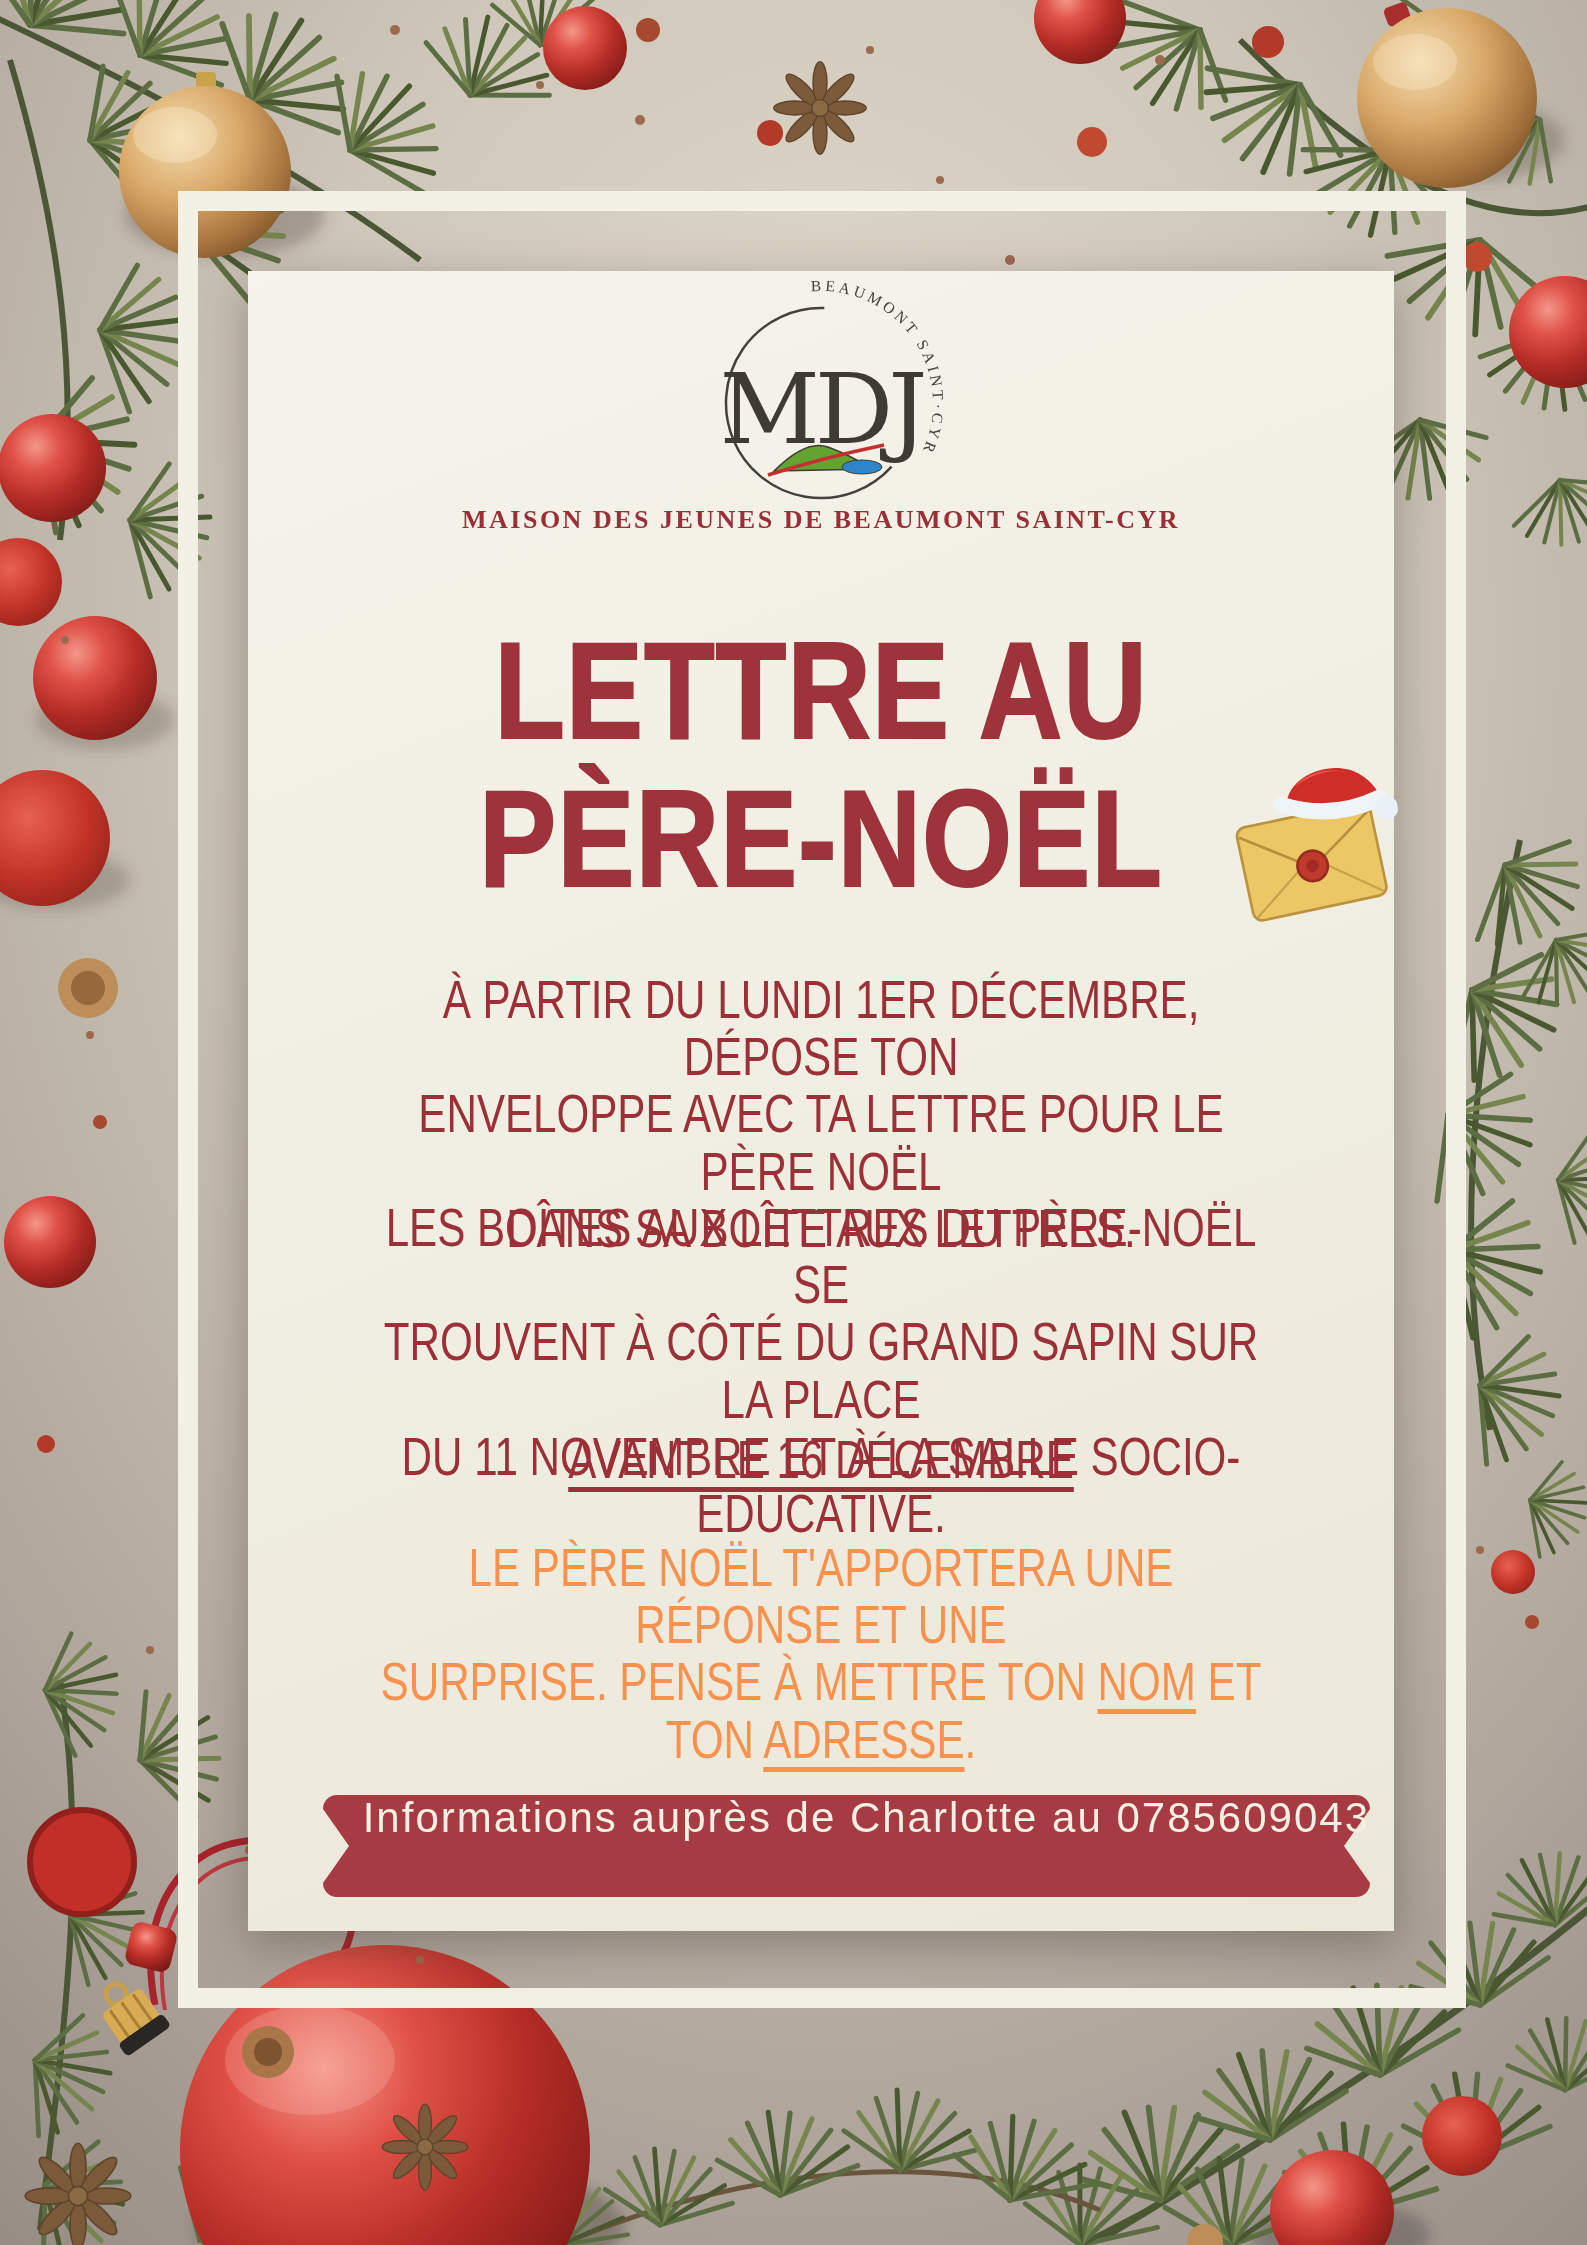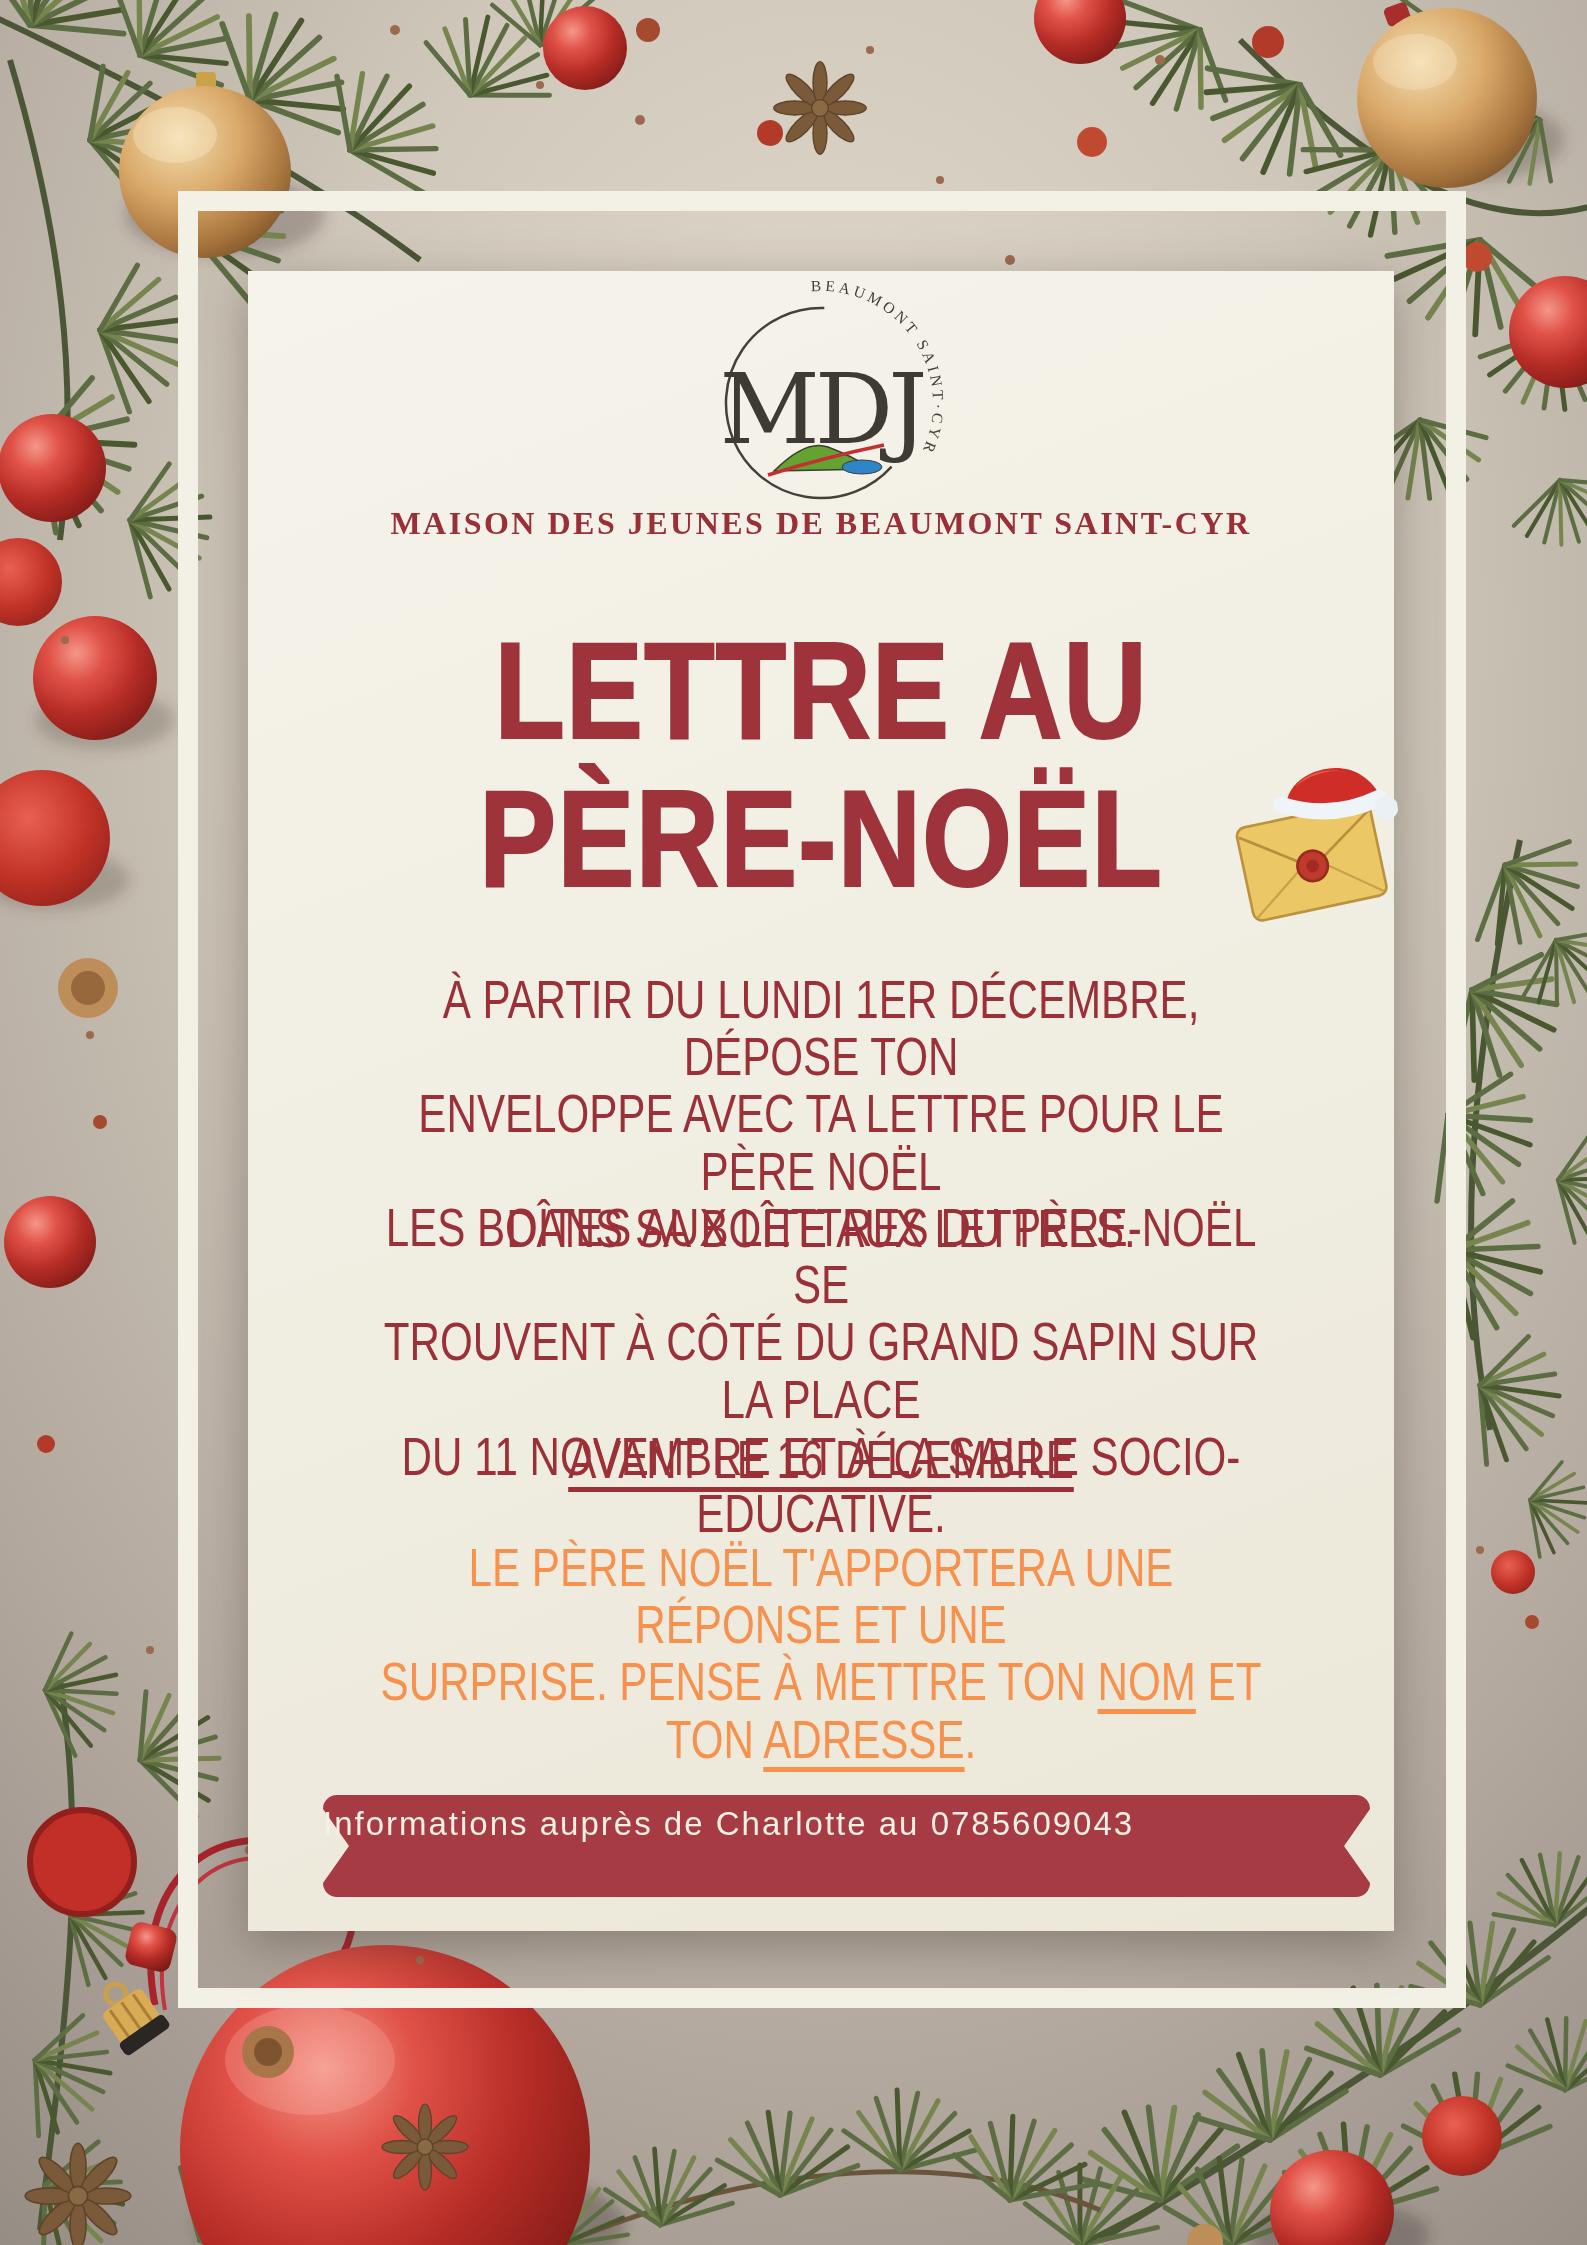--- a/index.html
+++ b/index.html
@@ -19,21 +19,21 @@
     background:linear-gradient(160deg,#f6f3eb 0%,#f1eee3 45%,#ebe8d9 100%);
     box-shadow:0 14px 46px rgba(60,50,42,.38);
   }
   .panel *{box-sizing:border-box;}
   .center{left:0;right:0;text-align:center;position:absolute;}
   
   .logo{position:absolute;left:50%;top:10px;transform:translateX(-50%);width:330px;height:235px;}
   
   .org-line{
     top:234px;font-family:"Liberation Serif",serif;font-weight:700;
-    font-size:32px;letter-spacing:2.5px;color:#9a2f37;
+    font-size:26px;letter-spacing:2.5px;color:#9a2f37;
   }
   
   .title{
     top:346px;color:#9e333b;font-weight:700;font-size:138px;line-height:1.07;
     letter-spacing:1px;transform:scale(.84,1);transform-origin:50% 0;
     -webkit-text-stroke:2px currentColor;
   }
   
   .envelope{position:absolute;left:968px;top:488px;width:185px;height:170px;transform:rotate(-6deg);}
   
@@ -48,22 +48,22 @@
     text-decoration:underline;text-decoration-thickness:5px;text-underline-offset:9px;
   }
   .reward{top:1268px;color:#f7914e;}
   .reward .u{
     text-decoration:underline;text-decoration-thickness:5px;text-underline-offset:9px;
   }
   
   .ribbon{position:absolute;left:75px;top:1524px;width:1047px;height:102px;}
   .ribbon svg{position:absolute;inset:0;width:100%;height:100%;display:block;}
   .ribbon-text{
-    position:absolute;inset:0;color:#f5f0e3;text-align:left;
-    font-size:33px;letter-spacing:2px;line-height:46px;padding-top:6px;
+    position:absolute;inset:0;color:#f5f0e3;text-align:right;
+    font-size:42px;letter-spacing:2px;line-height:46px;
   }
 </style>
 </head>
 <body>
 
 <div class="poster">
 
   <svg class="bg" viewBox="0 0 1587 2245" aria-hidden="true">
     <defs>
       <radialGradient id="bgGrad" cx="52%" cy="28%" r="95%">

